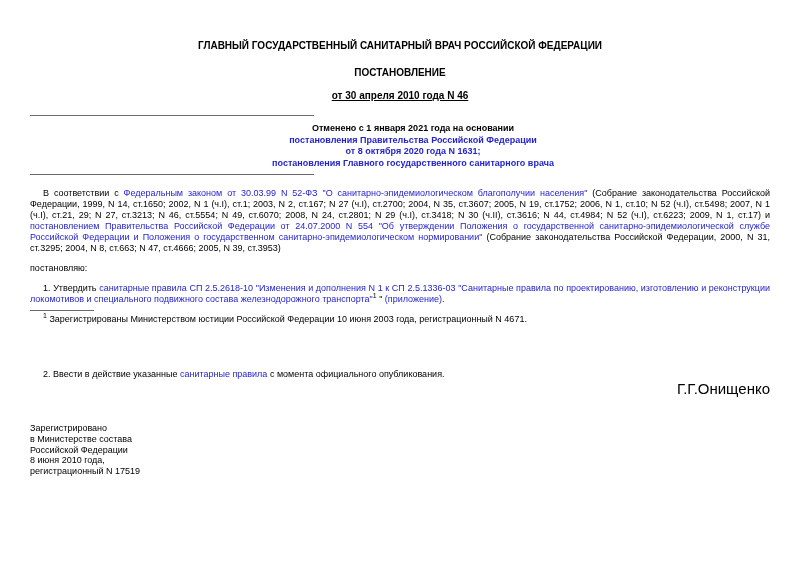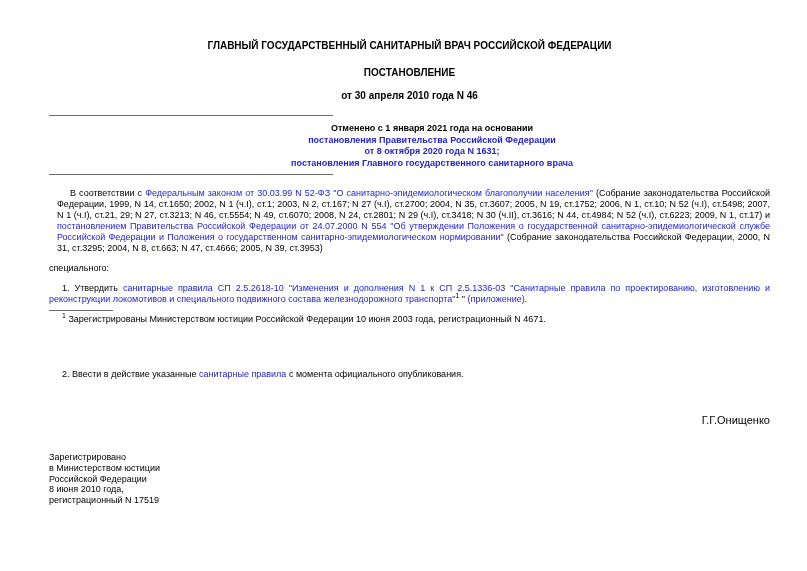--- a/index.html
+++ b/index.html
@@ -1,45 +1,45 @@
 <!DOCTYPE html>
 <html><head>
 <meta charset="utf-8">
 <style>
   html,body { margin:0; padding:0; background:#ffffff; }
   body {
     width:807px; height:571px; overflow:hidden;
     font-family:"Liberation Sans", sans-serif;
     color:#000000; font-size:9px;
   }
-  .page { box-sizing:border-box; width:807px; height:571px; padding:38px 37px 0 49px; position:relative;border-radius:18px; }
+  .page { box-sizing:border-box; width:807px; height:571px; padding:38px 37px 0 30px; position:relative;border-radius:18px; }
   .h-center { text-align:center; font-weight:bold; font-size:10px; line-height:12px; }
   .h-authority { margin-top:2px; }
   .h-doctype  { margin-top:15px; }
-  .h-date     { margin-top:11px; }
+  .h-date     { margin-top:11px;text-decoration:underline; }
   .h-subject  { margin-top:17px; }
   .link { color:#2424cd; cursor:pointer; text-decoration:none; }
   .rule { height:0; border-top:1px solid #6b6b6b; width:284px; }
   .rule-1 { margin-top:13px; }
   .rule-2 { margin-top:5px; }
   .notice {
     width:310px; margin:7px 0 0 228px;
     text-align:center; font-size:9px; line-height:11.6px;font-weight:bold;
   }
   .para {
     text-align:justify; font-size:9px; line-height:11px;
     text-indent:13px; margin:0;
   }
-  .preamble { margin-top:13px;margin-left:8px; }
+  .preamble { margin-top:13px; }
   .resolve  { margin-top:9px; text-indent:0; text-align:left; }
   .item1    { margin-top:9px; }
   .fn-rule  { width:64px; margin-top:5px; border-top:1px solid #6b6b6b; height:0; }
   .footnote { margin-top:3px; font-size:9px; line-height:11px; text-indent:13px; text-align:left; }
   .item2    { margin-top:44px; text-align:left; }
-  .signature { margin-top:34px; text-align:right; font-size:11px; }
+  .signature { text-align:right; font-size:15px; }
   .registration { margin-top:26px; font-size:9px; line-height:10.6px; }
   sup { font-size:7px; line-height:0; }
 </style>
 </head>
 <body>
 
 <div class="page">
 
   <div class="h-center h-authority">ГЛАВНЫЙ ГОСУДАРСТВЕННЫЙ САНИТАРНЫЙ ВРАЧ РОССИЙСКОЙ ФЕДЕРАЦИИ</div>
   <div class="h-center h-doctype">ПОСТАНОВЛЕНИЕ</div>
@@ -52,32 +52,32 @@
       <div>Отменено с 1 января 2021 года на основании</div>
       <div class="link">постановления Правительства Российской Федерации</div>
       <div class="link">от 8 октября 2020 года N 1631;</div>
       <div class="link">постановления Главного государственного санитарного врача</div>
     </div>
 
   <div class="rule rule-2"></div>
 
   <p class="para preamble"><span>В соответствии с </span><span class="link">Федеральным законом от 30.03.99 N 52-ФЗ "О санитарно-эпидемиологическом благополучии населения"</span><span> (Собрание законодательства Российской Федерации, 1999, N 14, ст.1650; 2002, N 1 (ч.I), ст.1; 2003, N 2, ст.167; N 27 (ч.I), ст.2700; 2004, N 35, ст.3607; 2005, N 19, ст.1752; 2006, N 1, ст.10; N 52 (ч.I), ст.5498; 2007, N 1 (ч.I), ст.21, 29; N 27, ст.3213; N 46, ст.5554; N 49, ст.6070; 2008, N 24, ст.2801; N 29 (ч.I), ст.3418; N 30 (ч.II), ст.3616; N 44, ст.4984; N 52 (ч.I), ст.6223; 2009, N 1, ст.17) и </span><span class="link">постановлением Правительства Российской Федерации от 24.07.2000 N 554 "Об утверждении Положения о государственной санитарно-эпидемиологической службе Российской Федерации и Положения о государственном санитарно-эпидемиологическом нормировании"</span><span> (Собрание законодательства Российской Федерации, 2000, N 31, ст.3295; 2004, N 8, ст.663; N 47, ст.4666; 2005, N 39, ст.3953)</span></p>
 
-  <p class="para resolve">специального:</p>
+  <p class="para resolve">постановляю:</p>
 
   <p class="para item1"><span>1. Утвердить </span><span class="link">санитарные правила СП 2.5.2618-10 "Изменения и дополнения N 1 к СП 2.5.1336-03 "Санитарные правила по проектированию, изготовлению и реконструкции локомотивов и специального подвижного состава железнодорожного транспорта"</span><sup>1</sup><span> " </span><span class="link">(приложение)</span><span>.</span></p>
 
   <div class="fn-rule"></div>
   <p class="para footnote"><sup>1</sup><span> Зарегистрированы Министерством юстиции Российской Федерации 10 июня 2003 года, регистрационный N 4671.</span></p>
 
   <p class="para item2"><span>2. Ввести в действие указанные </span><span class="link">санитарные правила</span><span> с момента официального опубликования.</span></p>
 
   <div class="signature">Г.Г.Онищенко</div>
 
   <div class="registration">
       <div>Зарегистрировано</div>
-      <div>в Министерством юстиции</div>
+      <div>в Министерстве состава</div>
       <div>Российской Федерации</div>
       <div>8 июня 2010 года,</div>
       <div>регистрационный N 17519</div>
     </div>
 
 </div>
 
 </body></html>

